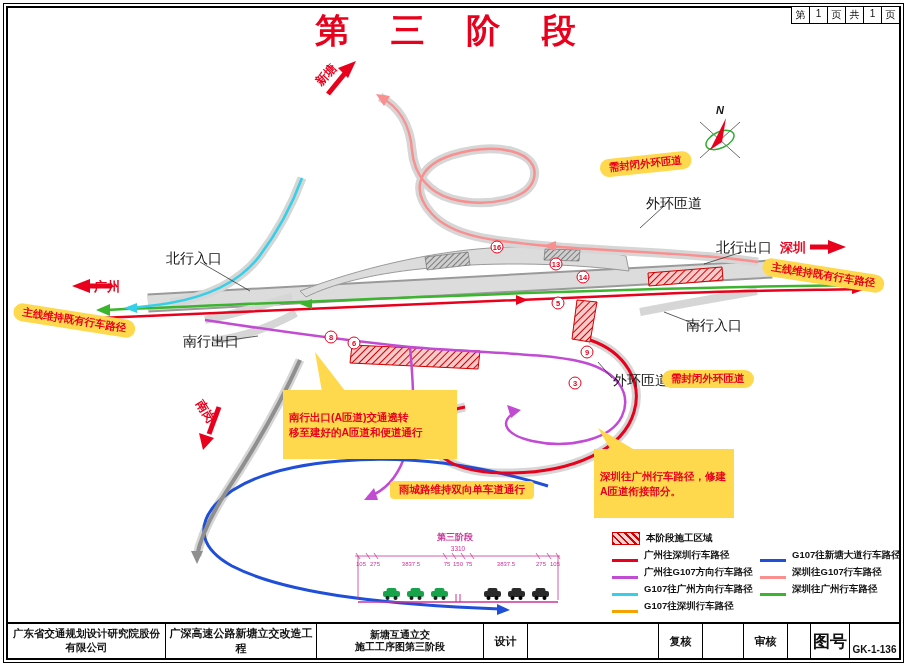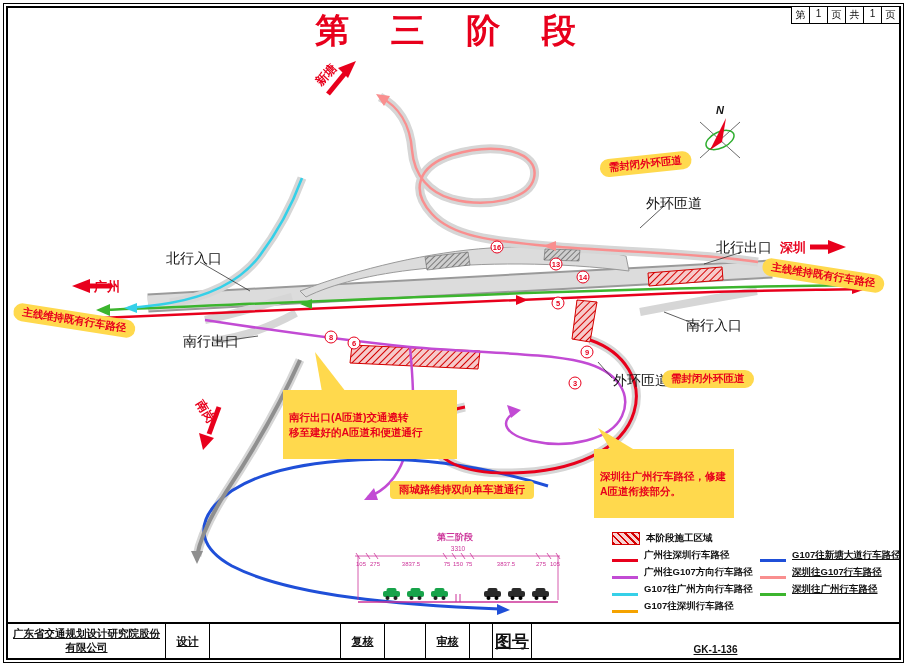--- a/index.html
+++ b/index.html
@@ -22,32 +22,32 @@
   .red-dir{position:absolute;color:#e8001c;font-weight:bold;font-size:13px;z-index:3;white-space:nowrap;transform-origin:left top;}
   .pill{
     position:absolute;background:#ffd94d;color:#e8001c;font-weight:bold;font-size:10.5px;
     padding:2px 9px;border-radius:13px;z-index:3;white-space:nowrap;transform-origin:left top;
   }
   .notebox{
     position:absolute;background:#ffd94d;color:#e8001c;font-weight:bold;font-size:10.5px;
     padding:20px 6px;z-index:3;line-height:1.4;
   }
   .legend{position:absolute;left:612px;top:528px;z-index:3;}
-  .leg-col2{position:absolute;left:148px;top:17px;text-decoration:underline;}
+  .leg-col2{position:absolute;left:148px;top:17px;}
   .leg-row{display:flex;align-items:flex-end;height:17px;}
   .leg-line{display:inline-block;width:26px;height:3px;margin-right:6px;background:#000;flex:none;}
   .leg-hatch{
     display:inline-block;width:26px;height:11px;margin-right:6px;flex:none;
     border:1px solid #d40000;
     background:repeating-linear-gradient(45deg,#d40000 0 2px,#f8d2d2 2px 5px);
   }
   .leg-label{font-size:9.5px;font-weight:600;white-space:nowrap;}
   .titleblock{
     position:absolute;left:8px;right:8px;bottom:8px;height:34px;display:flex;
-    border-top:2px solid #000;background:#fff;z-index:5;text-decoration:underline;
+    border-top:2px solid #000;background:#fff;z-index:5;
   }
   .tb-cell{
     border-right:1px solid #000;display:flex;flex-direction:column;align-items:center;
     justify-content:center;text-align:center;font-weight:bold;overflow:hidden;
   }
   .tb-cell:last-child{border-right:none;margin-top:16px;}
 </style>
 </head>
 <body>
 
@@ -314,20 +314,25 @@
     </div>
     <div class="leg-row">
       <span class="leg-line" style="background: rgb(60, 181, 46);"></span>
       <span class="leg-label">深圳往广州行车路径</span>
     </div>
   </div>
 </div>
 
 <div class="titleblock">
   <div class="tb-cell" style="width:157px;font-size:10.5px">广东省交通规划设计研究院股份有限公司</div>
+  <div class="tb-cell" style="width:150px;font-size:11px">广深高速公路新塘立交改造工程</div>
+  <div class="tb-cell" style="width:166px;font-size:10px;line-height:1.25">
+    <div>新塘互通立交</div>
+    <div>施工工序图第三阶段</div>
+  </div>
   <div class="tb-cell" style="width:43px;font-size:11px">设计</div>
   <div class="tb-cell" style="width:130px"></div>
   <div class="tb-cell" style="width:43px;font-size:11px">复核</div>
   <div class="tb-cell" style="width:40px"></div>
   <div class="tb-cell" style="width:43px;font-size:11px">审核</div>
   <div class="tb-cell" style="width:22px"></div>
   <div class="tb-cell" style="width:38px;font-size:17px">图号</div>
   <div class="tb-cell" style="flex:1;font-size:10px">GK-1-136</div>
 </div>
 

